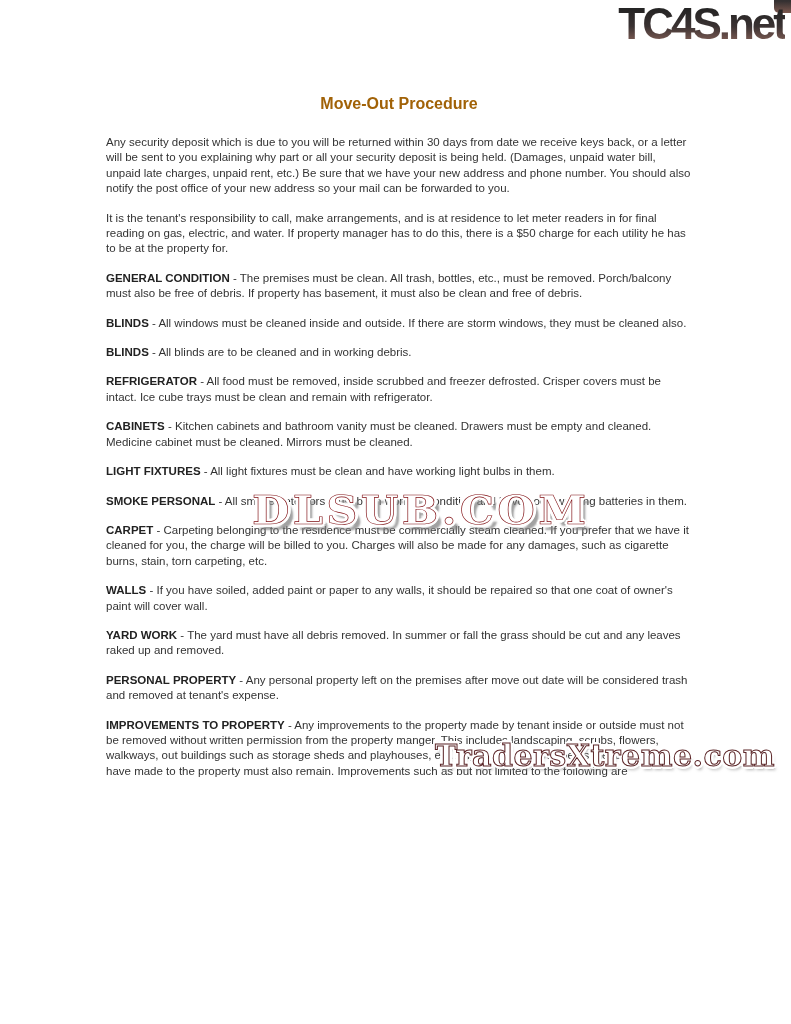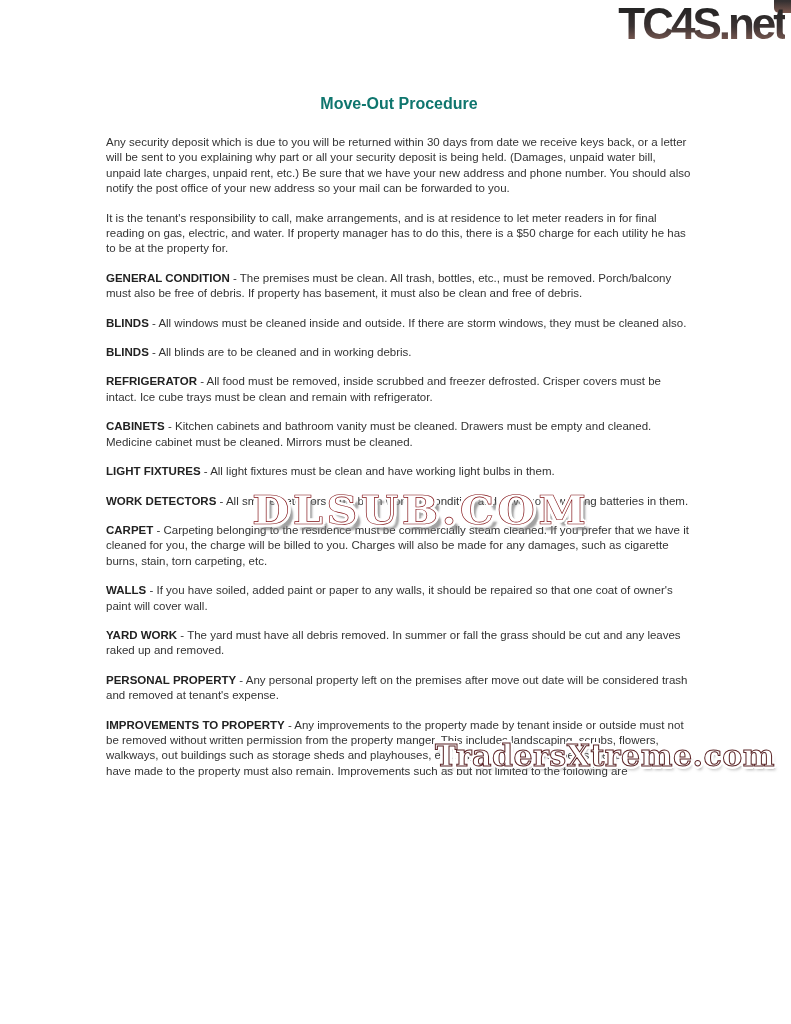--- a/index.html
+++ b/index.html
@@ -45,21 +45,21 @@
     left: 106px;
     top: 0;
     width: 586px;
     color: #2f2f2f;
   }
   .title {
     margin: 95px 0 22px 0;
     text-align: center;
     font-size: 16px;
     font-weight: bold;
-    color: #0f766e;
+    color: #a16207;
   }
   .para {
     margin: 0 0 14px 0;
     font-size: 11.5px;
     line-height: 15.4px;
     color: #333333;
   }
   .plabel { font-weight: bold; color: #222222; }
 
   
@@ -136,21 +136,21 @@
   <p class="para"><strong class="plabel">BLINDS</strong><span class="ptext"> - All blinds are to be cleaned and in working debris.</span></p>
 
 
   <p class="para"><strong class="plabel">REFRIGERATOR</strong><span class="ptext"> - All food must be removed, inside scrubbed and freezer defrosted. Crisper covers must be intact. Ice cube trays must be clean and remain with refrigerator.</span></p>
 
   <p class="para"><strong class="plabel">CABINETS</strong><span class="ptext"> - Kitchen cabinets and bathroom vanity must be cleaned. Drawers must be empty and cleaned. Medicine cabinet must be cleaned. Mirrors must be cleaned.</span></p>
 
 
   <p class="para"><strong class="plabel">LIGHT FIXTURES</strong><span class="ptext"> - All light fixtures must be clean and have working light bulbs in them.</span></p>
 
-  <p class="para"><strong class="plabel">WORK DETECTORS</strong><span class="ptext"> - All smoke detectors must be in working condition and have good working batteries in them.</span></p>
+  <p class="para"><strong class="plabel">SMOKE PERSONAL</strong><span class="ptext"> - All smoke detectors must be in working condition and have good working batteries in them.</span></p>
 
   <p class="para"><strong class="plabel">CARPET</strong><span class="ptext"> - Carpeting belonging to the residence must be commercially steam cleaned. If you prefer that we have it cleaned for you, the charge will be billed to you. Charges will also be made for any damages, such as cigarette burns, stain, torn carpeting, etc.</span></p>
 
   <p class="para"><strong class="plabel">WALLS</strong><span class="ptext"> - If you have soiled, added paint or paper to any walls, it should be repaired so that one coat of owner's paint will cover wall.</span></p>
 
   <p class="para"><strong class="plabel">YARD WORK</strong><span class="ptext"> - The yard must have all debris removed. In summer or fall the grass should be cut and any leaves raked up and removed.</span></p>
 
   <p class="para"><strong class="plabel">PERSONAL PROPERTY</strong><span class="ptext"> - Any personal property left on the premises after move out date will be considered trash and removed at tenant's expense.</span></p>
 
   <p class="para"><strong class="plabel">IMPROVEMENTS TO PROPERTY</strong><span class="ptext"> - Any improvements to the property made by tenant inside or outside must not be removed without written permission from the property manger. This includes landscaping, scrubs, flowers, walkways, out buildings such as storage sheds and playhouses, etc. Any interior improvements the tenant may have made to the property must also remain. Improvements such as but not limited to the following are</span></p>

